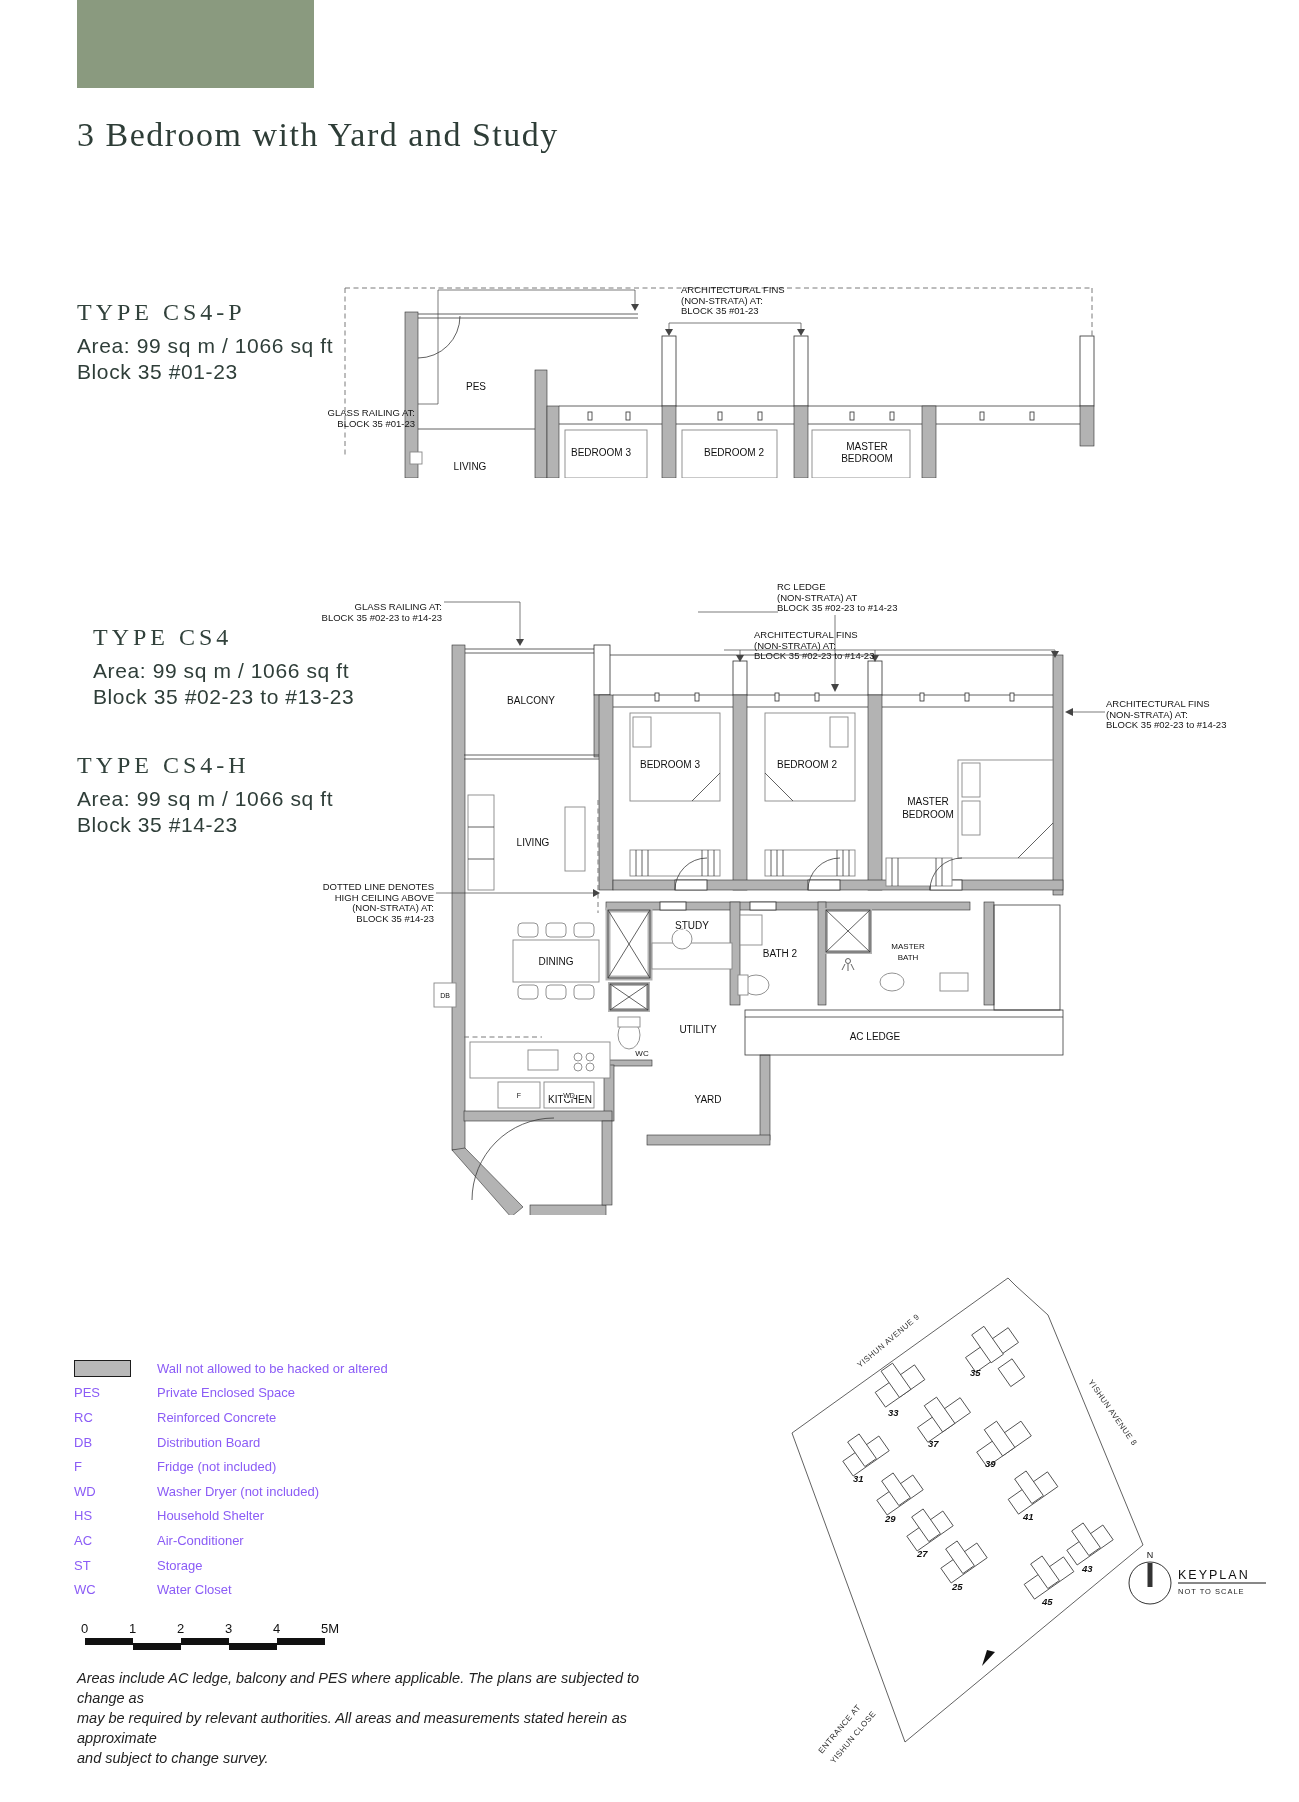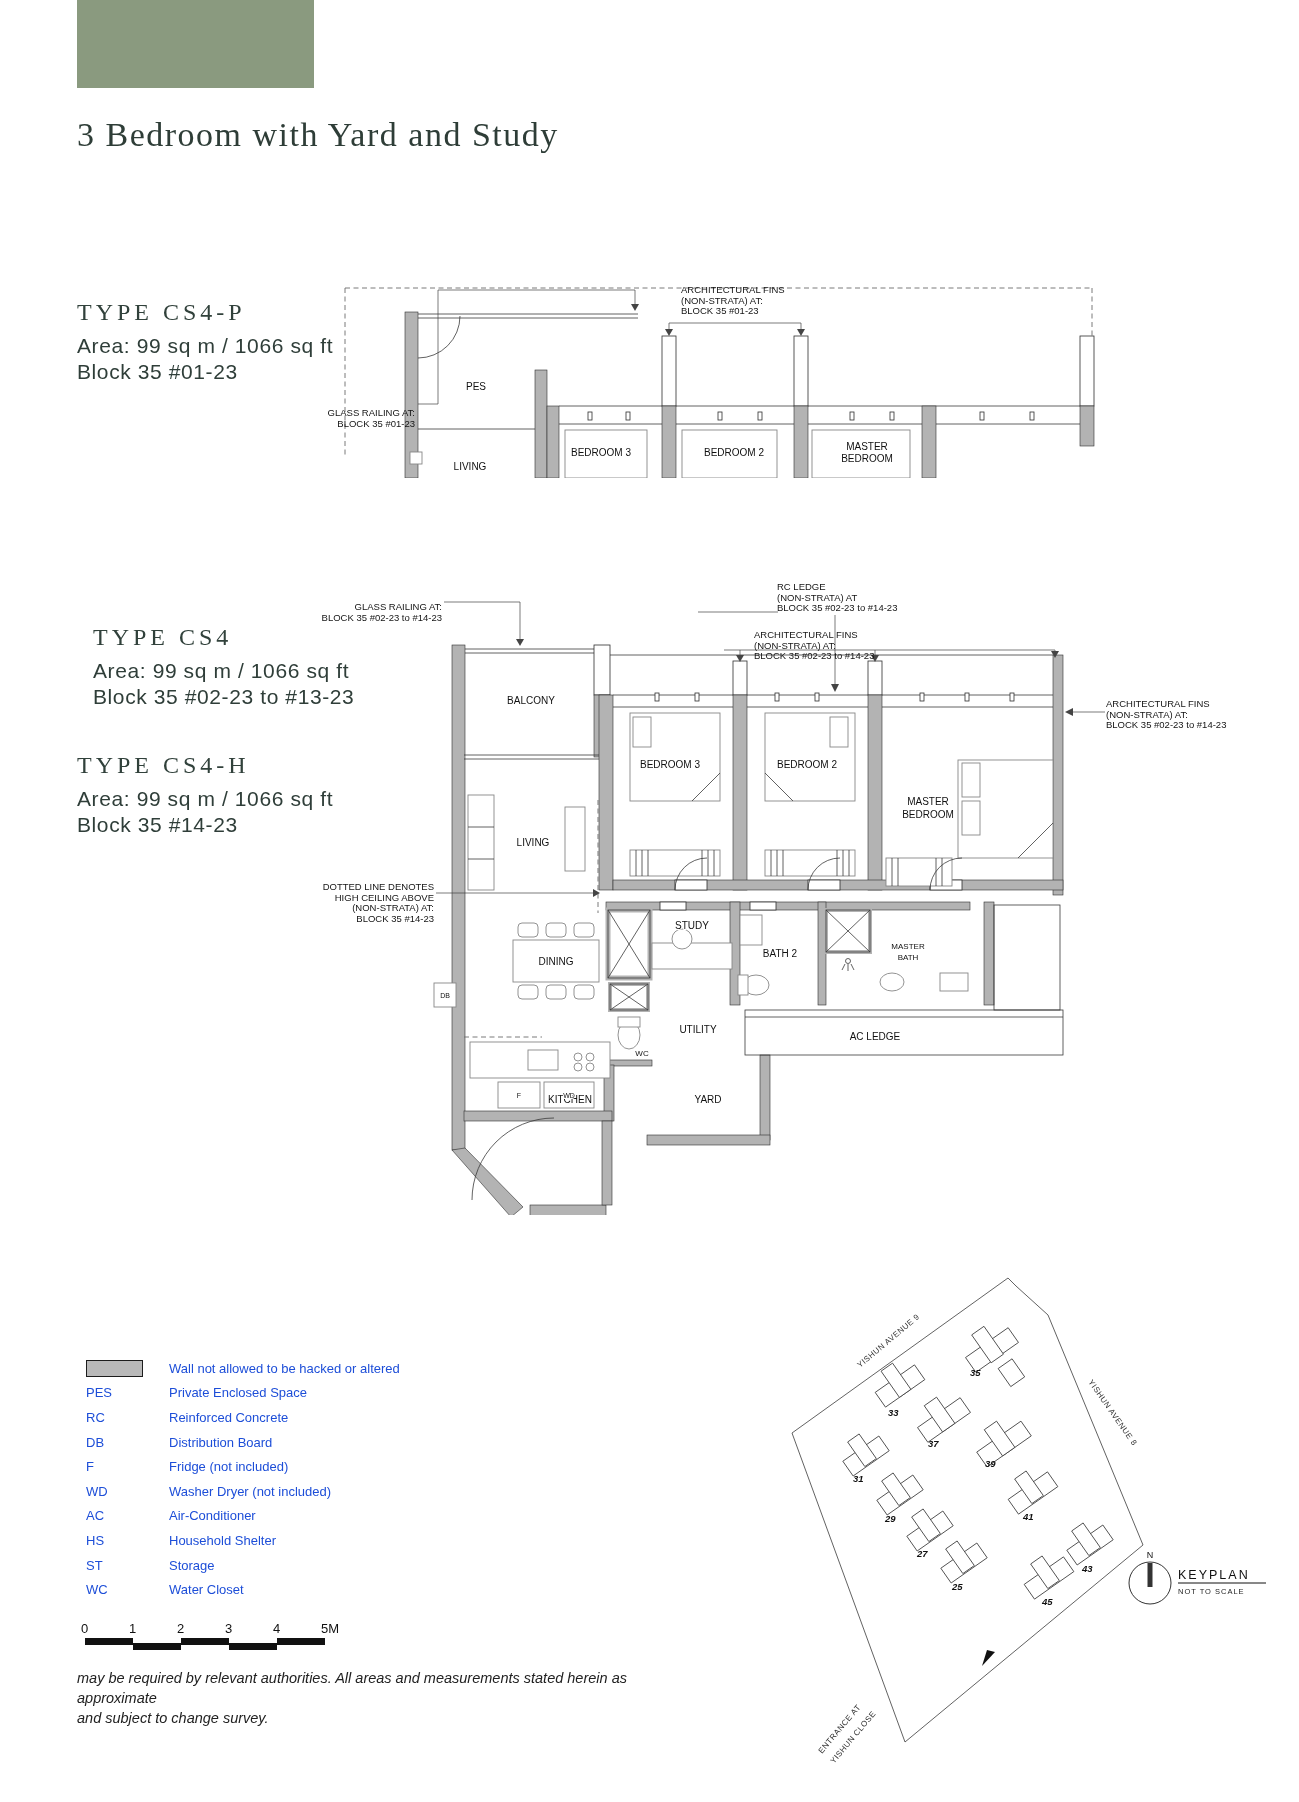--- a/index.html
+++ b/index.html
@@ -22,21 +22,21 @@
   .w{fill:#b3b3b3;stroke:#2f2f2f;stroke-width:.6;}
   .wl{fill:#ffffff;stroke:#2f2f2f;stroke-width:.8;}
   .tl{stroke:#3a3a3a;stroke-width:.8;fill:none;}
   .fl{stroke:#878787;stroke-width:.9;fill:#ffffff;}
   .dl{stroke:#6b6b6b;stroke-width:.9;fill:none;stroke-dasharray:5,3.5;}
   .ldr{stroke:#444;stroke-width:.7;fill:none;}
   .ah{fill:#444;stroke:none;}
   .kb{fill:#fff;stroke:#3c3c3c;stroke-width:.8;}
   .kroad{font-size:8px;fill:#333;letter-spacing:.5px;}
   .kblk{font-size:9.5px;font-style:italic;font-weight:bold;fill:#111;}
-  .legend{position:absolute;left:86px;top:1356px;width:420px;font-size:13px;color:#1d4ed8;}
+  .legend{position:absolute;left:74px;top:1356px;width:420px;font-size:13px;color:#8b5cf6;}
   .legrow{display:flex;align-items:center;height:24.6px;}
   .legrow .abbr{width:83px;flex:0 0 83px;}
   .swatch{width:55px;height:15px;background:#b9b9b9;border:1.6px solid #1d1d1d;
        margin-right:26px;flex:0 0 55px;}
   .footer{position:absolute;left:77px;top:1668px;width:585px;font-size:14.5px;
        font-style:italic;line-height:20px;color:#222;}
 </style>
 </head>
 <body>
 
@@ -330,26 +330,26 @@
   </div>
   <div class="legrow">
     <span class="abbr">F</span>
     <span>Fridge (not included)</span>
   </div>
   <div class="legrow">
     <span class="abbr">WD</span>
     <span>Washer Dryer (not included)</span>
   </div>
   <div class="legrow">
+    <span class="abbr">HS</span>
+    <span>Household Shelter</span>
+  </div>
+  <div class="legrow">
     <span class="abbr">AC</span>
     <span>Air-Conditioner</span>
-  </div>
-  <div class="legrow">
-    <span class="abbr">HS</span>
-    <span>Household Shelter</span>
   </div>
   <div class="legrow">
     <span class="abbr">ST</span>
     <span>Storage</span>
   </div>
   <div class="legrow">
     <span class="abbr">WC</span>
     <span>Water Closet</span>
   </div>
 </div>
@@ -362,20 +362,21 @@
   <text x="196" y="11" font-size="13" fill="#111">4</text>
   <text x="244" y="11" font-size="13" fill="#111">5M</text>
   <rect x="8" y="16" width="48" height="7" fill="#111"></rect>
   <rect x="56" y="21" width="48" height="7" fill="#111"></rect>
   <rect x="104" y="16" width="48" height="7" fill="#111"></rect>
   <rect x="152" y="21" width="48" height="7" fill="#111"></rect>
   <rect x="200" y="16" width="48" height="7" fill="#111"></rect>
 </svg>
 
 <div class="footer">
+  <div>Areas include AC ledge, balcony and PES where applicable. The plans are subjected to change as</div>
   <div>may be required by relevant authorities. All areas and measurements stated herein as approximate</div>
   <div>and subject to change survey.</div>
 </div>
 
 <svg class="abs" style="left:770px;top:1262px;" width="530" height="520" viewBox="0 0 530 520">
   <g>
     <path class="tl" d="M238,16 L246,24 L278,53 L373,283 L135,480 L22,171 Z" stroke-width="1"></path>
   </g>
   <g>
     <text class="kroad" transform="translate(90,106) rotate(-40)">YISHUN AVENUE 9</text>

